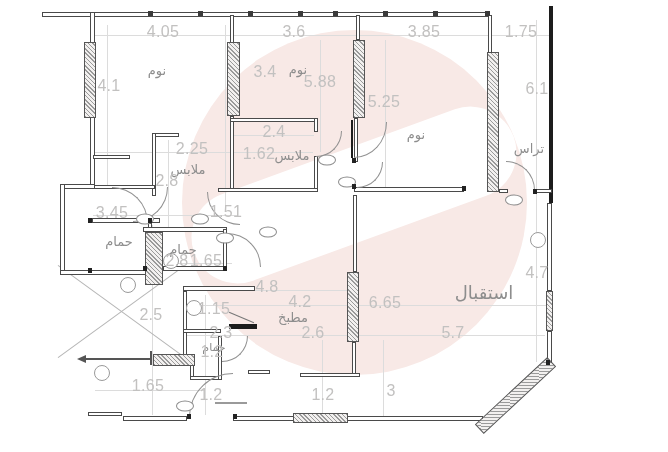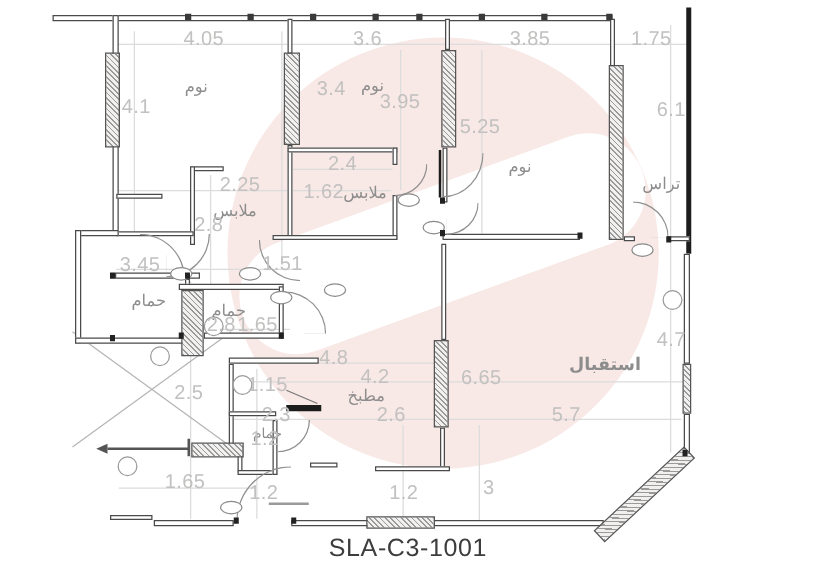--- a/index.html
+++ b/index.html
@@ -165,28 +165,28 @@
       <div class="room" style="left: 157px; top: 70px;">نوم</div>
       <div class="room" style="left: 298px; top: 69px;">نوم</div>
       <div class="room" style="left: 416px; top: 134px;">نوم</div>
       <div class="room" style="left: 529px; top: 148px; text-align: right;">تراس</div>
       <div class="room" style="left: 188px; top: 169px;">ملابس</div>
       <div class="room" style="left: 292px; top: 155px;">ملابس</div>
       <div class="room" style="left: 119px; top: 241px;">حمام</div>
       <div class="room" style="left: 183px; top: 249px;">حمام</div>
       <div class="room" style="left: 214px; top: 347px; font-size: 11px;">حمام</div>
       <div class="room" style="left: 293px; top: 317px;">مطبخ</div>
-      <div class="room" style="left: 484px; top: 292px; font-size: 14px; font-weight: bold;">استقبال</div>
+      <div class="room" style="left: 484px; top: 292px; font-size: 18px;">استقبال</div>
       <div class="dim" style="left: 163px; top: 32px;">4.05</div>
       <div class="dim" style="left: 294px; top: 32px;">3.6</div>
       <div class="dim" style="left: 424px; top: 32px;">3.85</div>
       <div class="dim" style="left: 521px; top: 32px;">1.75</div>
       <div class="dim" style="left: 109px; top: 86px;">4.1</div>
       <div class="dim" style="left: 221px; top: 72px; margin-left: 44px;">3.4</div>
-      <div class="dim" style="left: 320px; top: 82px;">3.95</div>
+      <div class="dim" style="left: 320px; top: 82px;">5.88</div>
       <div class="dim" style="left: 384px; top: 102px;">5.25</div>
       <div class="dim" style="left: 537px; top: 89px;">6.1</div>
       <div class="dim" style="left: 274px; top: 132px;">2.4</div>
       <div class="dim" style="left: 192px; top: 149px;">2.25</div>
       <div class="dim" style="left: 259px; top: 154px;">1.62</div>
       <div class="dim" style="left: 167px; top: 181px;">2.8</div>
       <div class="dim" style="left: 226px; top: 212px;">1.51</div>
       <div class="dim" style="left: 112px; top: 213px;">3.45</div>
       <div class="dim" style="left: 177px; top: 261px;">2.8</div>
       <div class="dim" style="left: 206px; top: 261px;">1.65</div>
@@ -198,14 +198,13 @@
       <div class="dim" style="left: 221px; top: 333px;">2.3</div>
       <div class="dim" style="left: 313px; top: 333px;">2.6</div>
       <div class="dim" style="left: 453px; top: 333px;">5.7</div>
       <div class="dim" style="left: 537px; top: 273px;">4.7</div>
       <div class="dim" style="left: 212px; top: 352px;">1.2</div>
       <div class="dim" style="left: 148px; top: 386px;">1.65</div>
       <div class="dim" style="left: 211px; top: 395px;">1.2</div>
       <div class="dim" style="left: 323px; top: 395px;">1.2</div>
       <div class="dim" style="left: 391px; top: 391px;">3</div>
     </div>
-  <div id="title">SLA-C3-1001</div>
 </div>
 
 </body></html>

